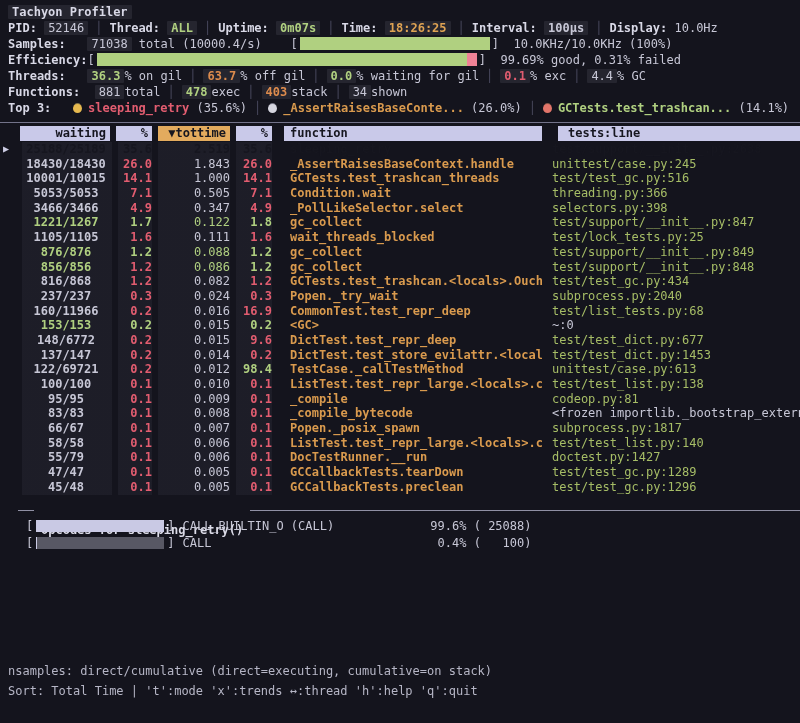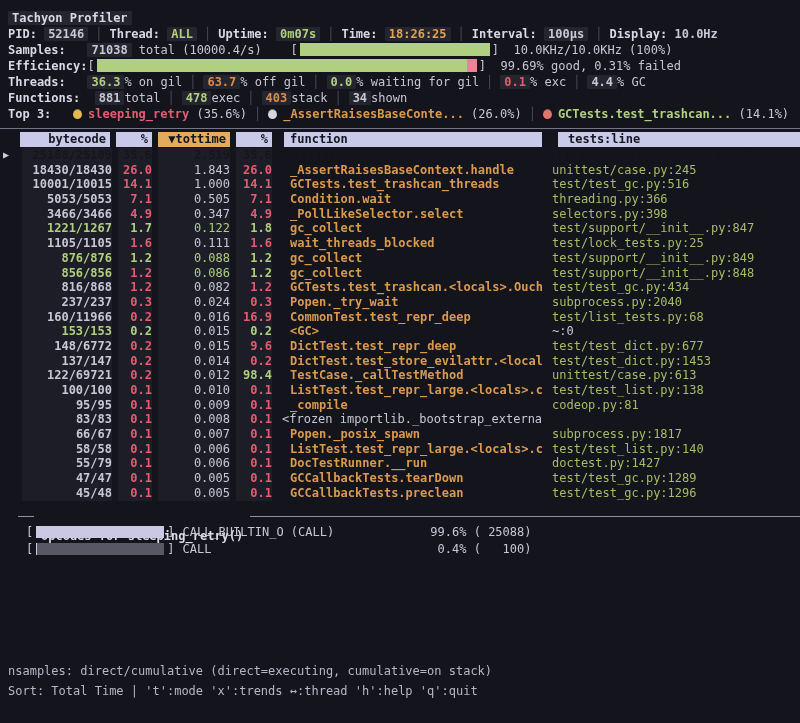--- a/index.html
+++ b/index.html
@@ -22,31 +22,31 @@
   }
   *{margin:0;padding:0;box-sizing:border-box;}
   html,body{width:800px;height:723px;overflow:hidden;}
   body{
     background:var(--bg);
     color:var(--text);
     font-family:"DejaVu Sans Mono","Liberation Mono",monospace;
     font-size:12px;
     position:relative;
   }
-  .screen{position:absolute;inset:0;padding-top:10px;}
+  .screen{position:absolute;inset:0;padding-top:4px;}
   .hline{height:16px;line-height:16px;padding-left:8px;white-space:pre;}
   .bold{font-weight:bold;color:var(--label);}
   .badge{background:var(--badge);padding:0 4px;border-radius:1px;}
   .sep{color:var(--sep);margin:0 7px;}
   .v-green{color:var(--green);font-weight:bold;}
   .v-red{color:var(--red);font-weight:bold;}
   .v-orange{color:#dd8b4d;font-weight:bold;}
   .v-time{color:var(--timeorange);font-weight:bold;}
   .v-lav{color:var(--text);font-weight:bold;}
-  .v-white{color:var(--text);font-weight:bold;margin-top:44px;}
+  .v-white{color:var(--text);font-weight:normal;margin-top:44px;}
   .bracket{color:var(--text);}
   .bar{display:inline-block;height:13px;vertical-align:-2px;}
   .samples-bar{width:190px;background:var(--green);margin:0 2px;}
   .eff-bar{width:380px;background:linear-gradient(90deg,var(--green) 0 97.3%,var(--failpink) 97.3% 100%);margin:0 2px;}
   .medal{display:inline-block;width:9px;height:9px;border-radius:50%;margin:0 6px 0 0;vertical-align:-1px;}
   .medal-gold{background:#e6b94f;box-shadow:0 -2px 0 -1px #8a7a4a;}
   .medal-silver{background:#d6d6e0;box-shadow:0 -2px 0 -1px #7a7a8a;}
   .medal-bronze{background:#e2756a;box-shadow:0 -2px 0 -1px #8a5a4a;}
   .name-red{color:var(--red);font-weight:bold;}
   .name-orange{color:var(--orange);font-weight:bold;}
@@ -65,21 +65,21 @@
   #tbody .trow{
     display:flex;height:14.7px;line-height:14.7px;white-space:pre;
     background:linear-gradient(90deg,
       transparent 0 22px, var(--band) 22px 112px,
       transparent 112px 118px, var(--band) 118px 152px,
       transparent 152px 158px, var(--band) 158px 230px,
       transparent 230px 236px, var(--band) 236px 272px,
       transparent 272px);
   }
   .trow .c-arrow{width:20px;padding-left:3px;color:#cdcde4;font-size:10px;}
-  .trow .c-ns{width:92px;text-align:right;font-weight:bold;}
+  .trow .c-ns{width:92px;text-align:center;font-weight:bold;}
   .trow .c-p1{width:40px;text-align:right;font-weight:bold;}
   .trow .c-tt{width:78px;text-align:right;}
   .trow .c-p2{width:42px;text-align:right;font-weight:bold;}
   .trow .c-fn{width:270px;padding-left:18px;overflow:hidden;color:var(--orange);font-weight:bold;}
   .trow .c-file{flex:1;padding-left:10px;overflow:hidden;color:var(--filegreen);}
   .col-d{color:var(--text);}
   .col-g{color:var(--green);}
   .col-r{color:var(--red);}
   .file-d{color:var(--text) !important;font-weight:normal;}
   .trow.selected{
@@ -124,21 +124,21 @@
   <div class="hline" id="threads-line"><span class="bold">Threads:</span>   <span class="badge v-green">36.3</span><span>% on gil</span><span class="sep">│</span><span class="badge v-orange">63.7</span><span>% off gil</span><span class="sep">│</span><span class="badge v-green">0.0</span><span>% waiting for gil</span><span class="sep">│</span><span class="badge v-red">0.1</span><span>% exc</span><span class="sep">│</span><span class="badge v-white">4.4</span><span>% GC</span></div>
 
   <div class="hline" id="functions-line"><span class="bold">Functions:</span>  <span class="badge v-white">881</span><span>total</span><span class="sep">│</span><span class="badge v-green">478</span><span>exec</span><span class="sep">│</span><span class="badge v-orange">403</span><span>stack</span><span class="sep">│</span><span class="badge v-white">34</span><span>shown</span></div>
 
   <div class="hline" id="top3-line"><span class="bold">Top 3:</span>   <span class="medal medal-gold"></span><span class="name-red">sleeping_retry</span><span> (35.6%)</span><span class="sep">│</span><span class="medal medal-silver"></span><span class="name-orange">_AssertRaisesBaseConte...</span><span> (26.0%)</span><span class="sep">│</span><span class="medal medal-bronze"></span><span class="name-green">GCTests.test_trashcan...</span><span> (14.1%)</span></div>
 
   <div class="divider"></div>
 
   <div class="thead">
       <span class="pad"></span>
-      <span class="box h-ns">bytecode</span>
+      <span class="box h-ns">waiting</span>
       <span class="box h-p1">%</span>
       <span class="box h-tt">▼tottime</span>
       <span class="box h-p2">%</span>
       <span class="box h-fn">function</span>
       <span class="box h-file">tests:line</span>
     </div>
 
   <div id="tbody">
       <div class="trow selected"><span class="c-arrow">▶</span><span class="c-ns col-d">25188/25189</span><span class="c-p1 col-d">35.6</span><span class="c-tt col-d">2.519</span><span class="c-p2 col-d">35.6</span><span class="c-fn">sleeping_retry</span><span class="c-file">test/support/__init__.py:2638</span></div>
       <div class="trow"><span class="c-arrow"></span><span class="c-ns col-d">18430/18430</span><span class="c-p1 col-r">26.0</span><span class="c-tt col-d">1.843</span><span class="c-p2 col-r">26.0</span><span class="c-fn">_AssertRaisesBaseContext.handle</span><span class="c-file">unittest/case.py:245</span></div>
@@ -151,21 +151,21 @@
       <div class="trow"><span class="c-arrow"></span><span class="c-ns col-g">856/856</span><span class="c-p1 col-r">1.2</span><span class="c-tt col-g">0.086</span><span class="c-p2 col-g">1.2</span><span class="c-fn">gc_collect</span><span class="c-file">test/support/__init__.py:848</span></div>
       <div class="trow"><span class="c-arrow"></span><span class="c-ns col-d">816/868</span><span class="c-p1 col-r">1.2</span><span class="c-tt col-d">0.082</span><span class="c-p2 col-r">1.2</span><span class="c-fn">GCTests.test_trashcan.&lt;locals&gt;.Ouch...</span><span class="c-file">test/test_gc.py:434</span></div>
       <div class="trow"><span class="c-arrow"></span><span class="c-ns col-d">237/237</span><span class="c-p1 col-r">0.3</span><span class="c-tt col-d">0.024</span><span class="c-p2 col-r">0.3</span><span class="c-fn">Popen._try_wait</span><span class="c-file">subprocess.py:2040</span></div>
       <div class="trow"><span class="c-arrow"></span><span class="c-ns col-d">160/11966</span><span class="c-p1 col-r">0.2</span><span class="c-tt col-d">0.016</span><span class="c-p2 col-r">16.9</span><span class="c-fn">CommonTest.test_repr_deep</span><span class="c-file">test/list_tests.py:68</span></div>
       <div class="trow"><span class="c-arrow"></span><span class="c-ns col-g">153/153</span><span class="c-p1 col-g">0.2</span><span class="c-tt col-d">0.015</span><span class="c-p2 col-g">0.2</span><span class="c-fn">&lt;GC&gt;</span><span class="c-file file-d">~:0</span></div>
       <div class="trow"><span class="c-arrow"></span><span class="c-ns col-d">148/6772</span><span class="c-p1 col-r">0.2</span><span class="c-tt col-d">0.015</span><span class="c-p2 col-r">9.6</span><span class="c-fn">DictTest.test_repr_deep</span><span class="c-file">test/test_dict.py:677</span></div>
       <div class="trow"><span class="c-arrow"></span><span class="c-ns col-d">137/147</span><span class="c-p1 col-r">0.2</span><span class="c-tt col-d">0.014</span><span class="c-p2 col-r">0.2</span><span class="c-fn">DictTest.test_store_evilattr.&lt;local...</span><span class="c-file">test/test_dict.py:1453</span></div>
       <div class="trow"><span class="c-arrow"></span><span class="c-ns col-d">122/69721</span><span class="c-p1 col-r">0.2</span><span class="c-tt col-d">0.012</span><span class="c-p2 col-g">98.4</span><span class="c-fn">TestCase._callTestMethod</span><span class="c-file">unittest/case.py:613</span></div>
       <div class="trow"><span class="c-arrow"></span><span class="c-ns col-d">100/100</span><span class="c-p1 col-r">0.1</span><span class="c-tt col-d">0.010</span><span class="c-p2 col-r">0.1</span><span class="c-fn">ListTest.test_repr_large.&lt;locals&gt;.c...</span><span class="c-file">test/test_list.py:138</span></div>
       <div class="trow"><span class="c-arrow"></span><span class="c-ns col-d">95/95</span><span class="c-p1 col-r">0.1</span><span class="c-tt col-d">0.009</span><span class="c-p2 col-r">0.1</span><span class="c-fn">_compile</span><span class="c-file">codeop.py:81</span></div>
-      <div class="trow"><span class="c-arrow"></span><span class="c-ns col-d">83/83</span><span class="c-p1 col-r">0.1</span><span class="c-tt col-d">0.008</span><span class="c-p2 col-r">0.1</span><span class="c-file file-d">&lt;frozen importlib._bootstrap_externa</span></div>
+      <div class="trow"><span class="c-arrow"></span><span class="c-ns col-d">83/83</span><span class="c-p1 col-r">0.1</span><span class="c-tt col-d">0.008</span><span class="c-p2 col-r">0.1</span><span class="c-fn">_compile_bytecode</span><span class="c-file file-d">&lt;frozen importlib._bootstrap_externa</span></div>
       <div class="trow"><span class="c-arrow"></span><span class="c-ns col-d">66/67</span><span class="c-p1 col-r">0.1</span><span class="c-tt col-d">0.007</span><span class="c-p2 col-r">0.1</span><span class="c-fn">Popen._posix_spawn</span><span class="c-file">subprocess.py:1817</span></div>
       <div class="trow"><span class="c-arrow"></span><span class="c-ns col-d">58/58</span><span class="c-p1 col-r">0.1</span><span class="c-tt col-d">0.006</span><span class="c-p2 col-r">0.1</span><span class="c-fn">ListTest.test_repr_large.&lt;locals&gt;.c...</span><span class="c-file">test/test_list.py:140</span></div>
       <div class="trow"><span class="c-arrow"></span><span class="c-ns col-d">55/79</span><span class="c-p1 col-r">0.1</span><span class="c-tt col-d">0.006</span><span class="c-p2 col-r">0.1</span><span class="c-fn">DocTestRunner.__run</span><span class="c-file">doctest.py:1427</span></div>
       <div class="trow"><span class="c-arrow"></span><span class="c-ns col-d">47/47</span><span class="c-p1 col-r">0.1</span><span class="c-tt col-d">0.005</span><span class="c-p2 col-r">0.1</span><span class="c-fn">GCCallbackTests.tearDown</span><span class="c-file">test/test_gc.py:1289</span></div>
       <div class="trow"><span class="c-arrow"></span><span class="c-ns col-d">45/48</span><span class="c-p1 col-r">0.1</span><span class="c-tt col-d">0.005</span><span class="c-p2 col-r">0.1</span><span class="c-fn">GCCallbackTests.preclean</span><span class="c-file">test/test_gc.py:1296</span></div>
     </div>
 
   <div class="opdivider">
       <span class="seg left"></span>
       <span class="optitle">Opcodes for sleeping_retry()</span>

